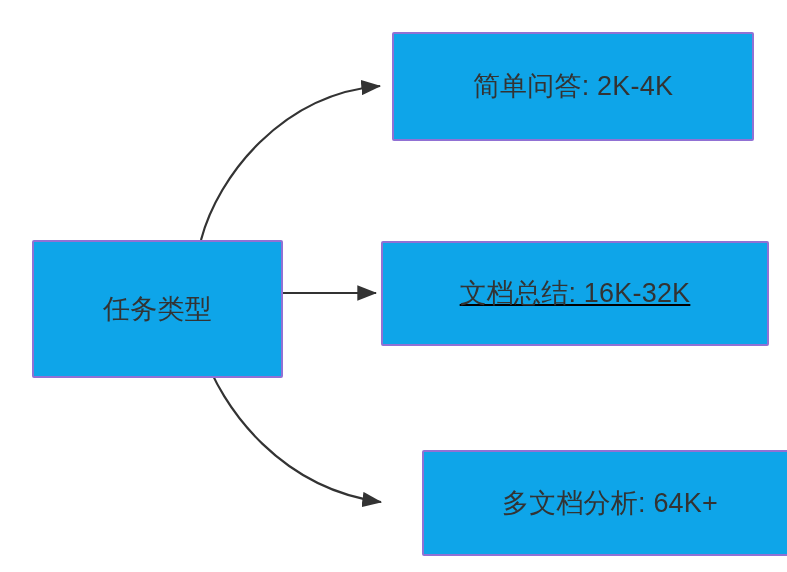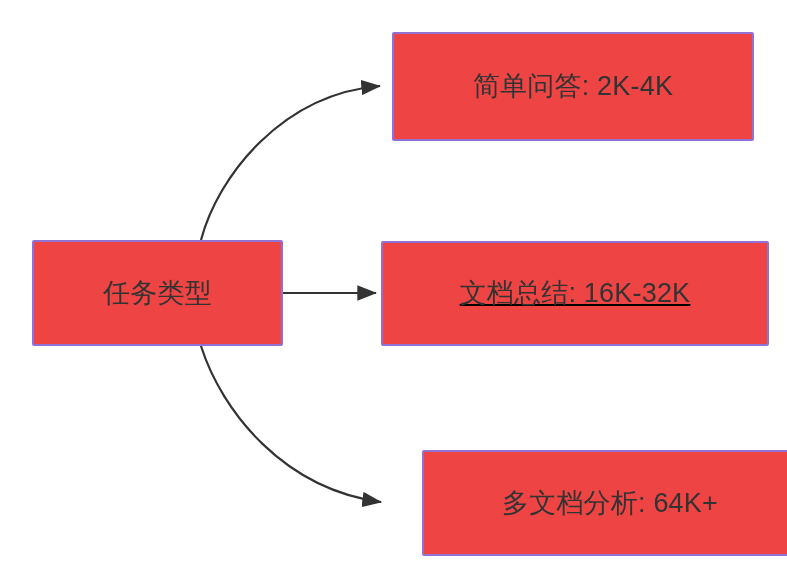--- a/index.html
+++ b/index.html
@@ -26,37 +26,37 @@
     position: absolute;
     left: 0;
     top: 0;
     width: 787px;
     height: 572px;
     pointer-events: none;
   }
   .node {
     position: absolute;
     box-sizing: border-box;
-    background: #ef4444;
+    background: #0ea5e9;
     border: 2px solid #9171d4;
     border-radius: 2px;
     display: flex;
     align-items: center;
     justify-content: center;
     text-align: center;
   }
   .node-label {
     color: #333333;
     font-size: 27px;
     line-height: 1.2;
     letter-spacing: 0.2px;
     white-space: nowrap;
   }
   
-  #node-root     { left: 32px;  top: 240px; width: 251px; height: 106px; }
+  #node-root     { left: 32px;  top: 240px; width: 251px; height: 138px; }
   #node-simple   { left: 392px; top: 32px;  width: 362px; height: 109px; }
   #node-summary  { left: 381px; top: 241px; width: 388px; height: 105px; text-decoration: underline; }
   #node-multidoc { left: 386px; top: 450px; width: 376px; height: 106px; margin-left: 36px; }
 </style>
 </head>
 <body>
 
 <div id="diagram-canvas">
 
   <svg class="edge-layer" viewBox="0 0 787 572" width="787" height="572" xmlns="http://www.w3.org/2000/svg">

